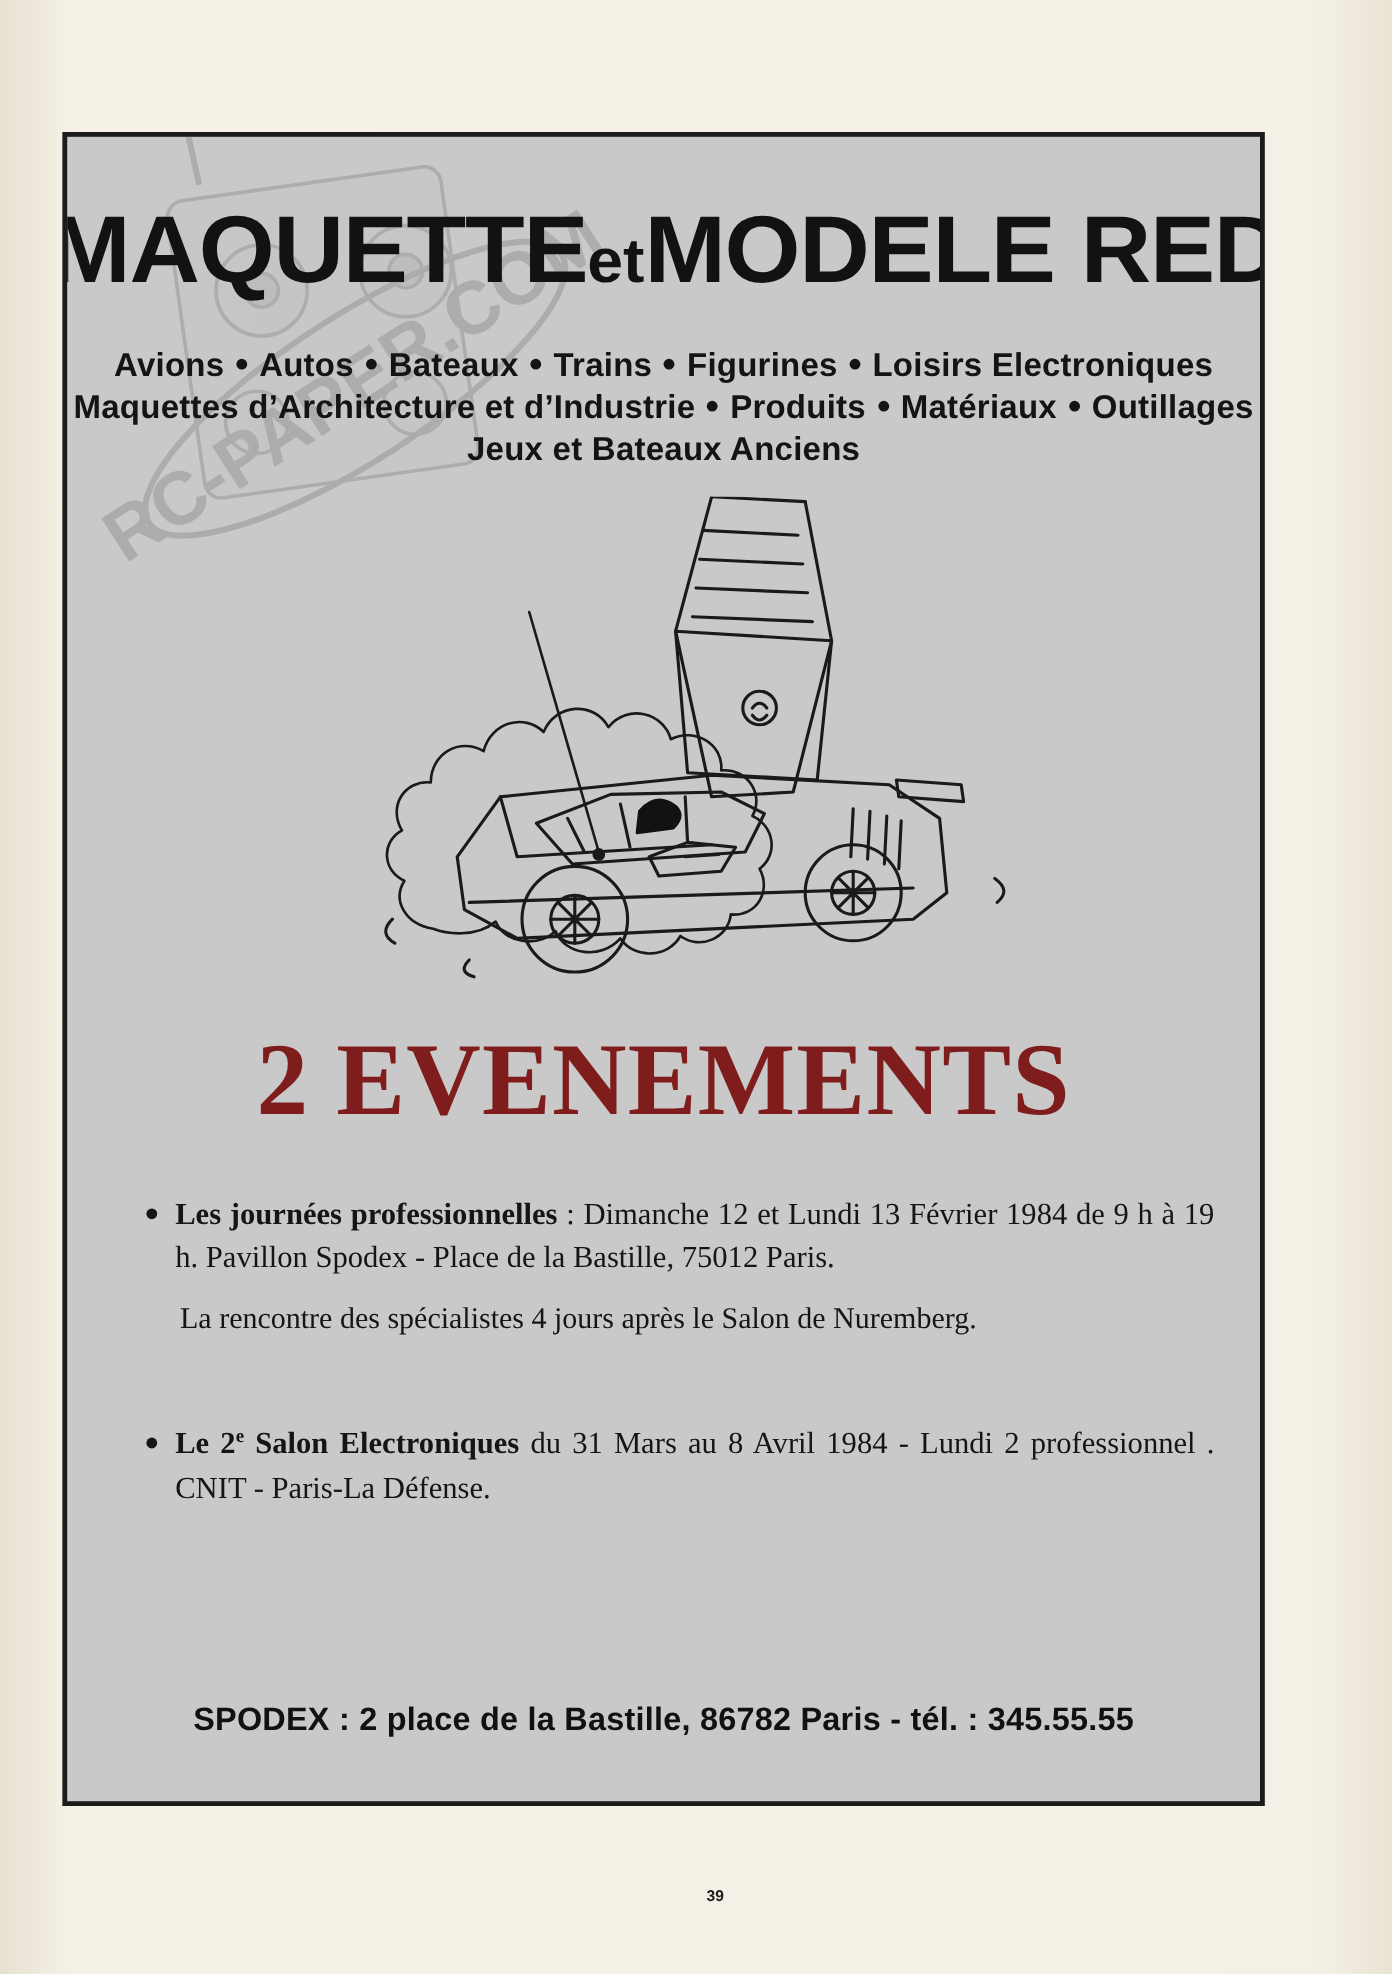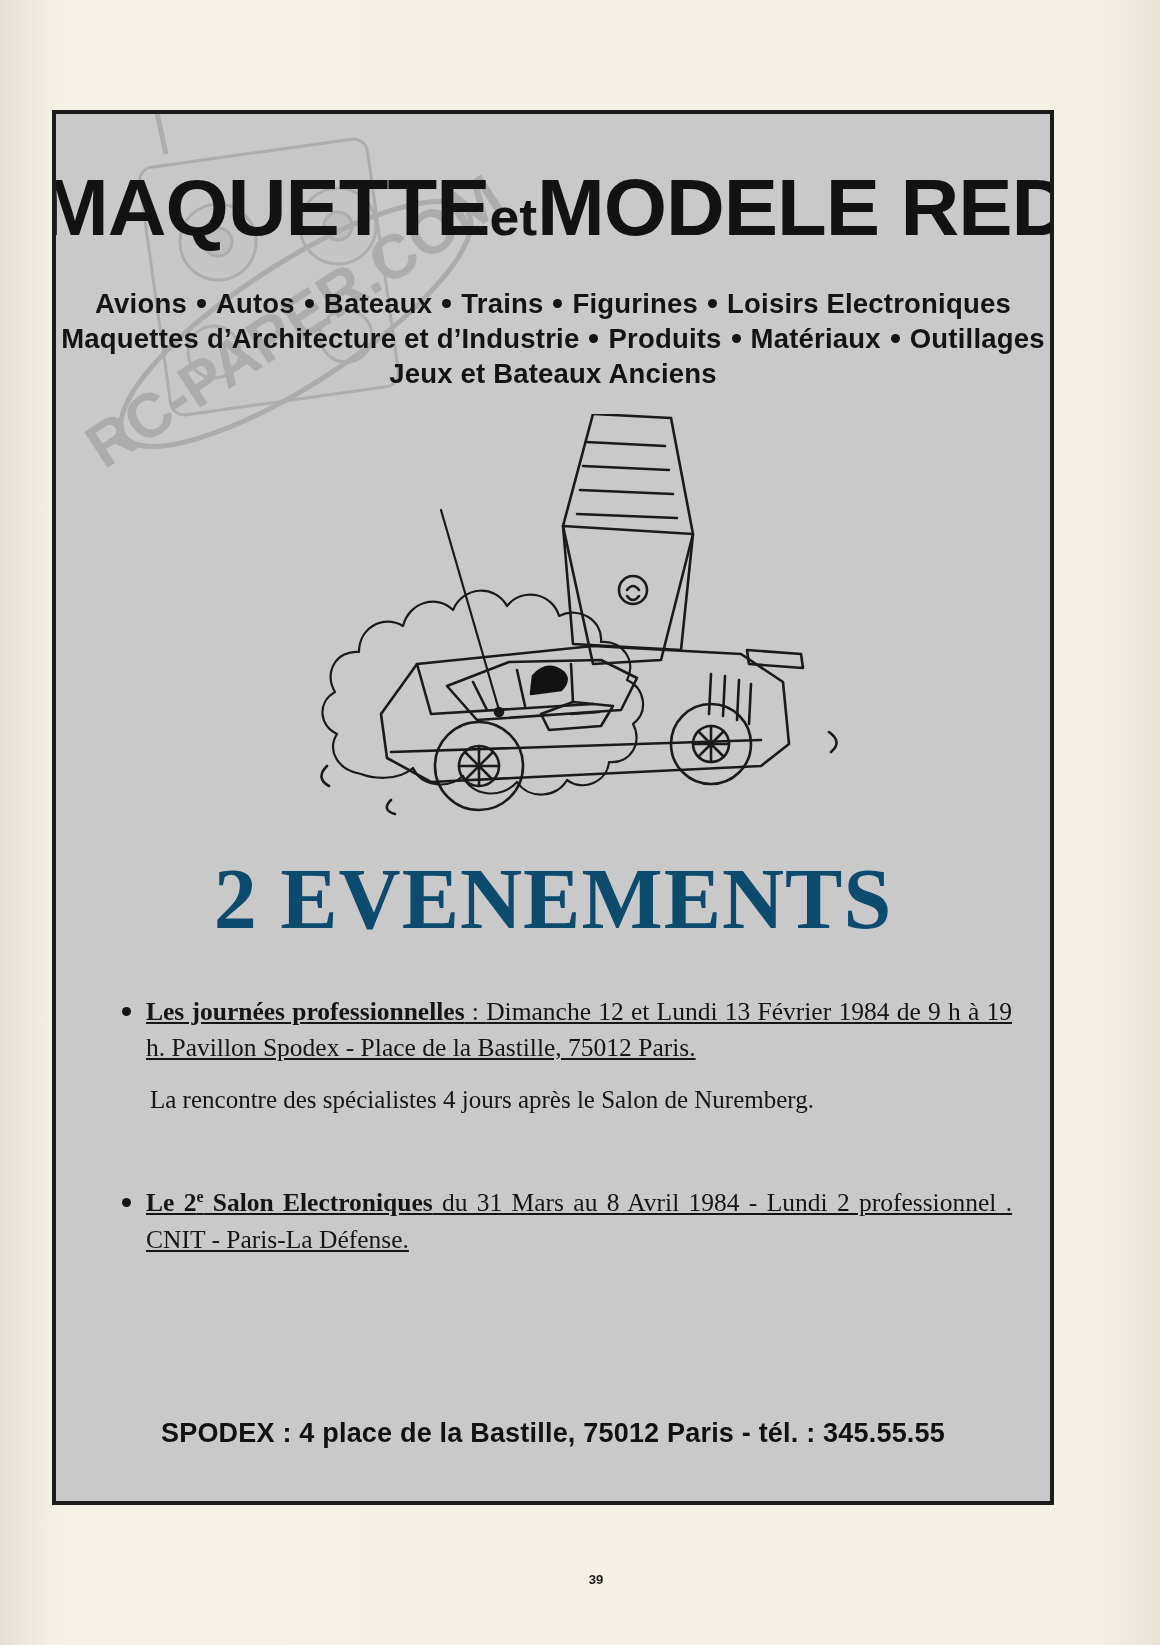--- a/index.html
+++ b/index.html
@@ -107,40 +107,39 @@
   
   .big-title {
     position: absolute;
     top: 735px;
     left: 0;
     width: 100%;
     text-align: center;
     font-family: "Liberation Serif", serif;
     font-weight: bold;
     font-size: 86px;
-    color: #0c4a6e;
+    color: #7f1d1d;
     letter-spacing: 1px;
   }
 
   
   .events {
     position: absolute;
     top: 880px;
     left: 46px;
     width: 910px;
   }
   .event-block { margin-bottom: 68px; }
   .event-line {
     position: relative;
     font-size: 25.5px;
     line-height: 1.42;
     color: #151515;
     padding-left: 44px;
     text-align: justify;
-    text-decoration: underline;
   }
   .event-line .bullet {
     position: absolute;
     left: 20px;
     top: 13px;
     width: 9px; height: 9px;
     border-radius: 50%;
     background: #151515;
   }
   .event-line b { font-weight: bold; }
@@ -310,20 +309,20 @@
 
         <div class="event-block">
           <div class="event-line">
             <span class="bullet"></span>
             <b><span>Le 2</span><sup>e</sup><span> Salon Electroniques</span></b><span> </span><span>du 31 Mars au 8 Avril 1984 -  Lundi 2 professionnel . CNIT - Paris-La Défense.</span>
           </div>
         </div>
 
       </div>
 
-      <div class="ad-footer">SPODEX : 4 place de la Bastille, 75012 Paris - tél. : 345.55.55</div>
+      <div class="ad-footer">SPODEX : 2 place de la Bastille, 86782 Paris - tél. : 345.55.55</div>
 
     </div>
   </div>
 
   <div class="page-number">39</div>
 
 </div>
 
 </body></html>

